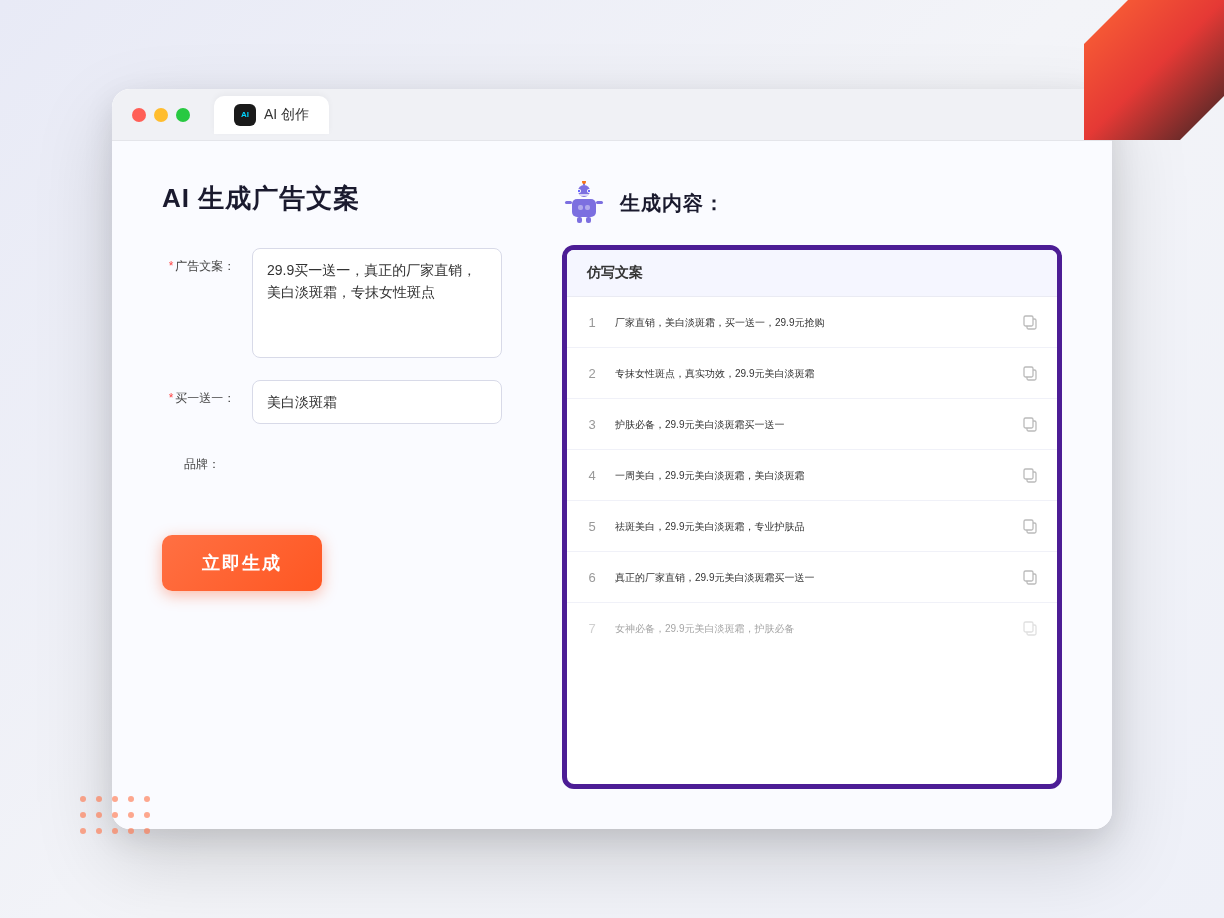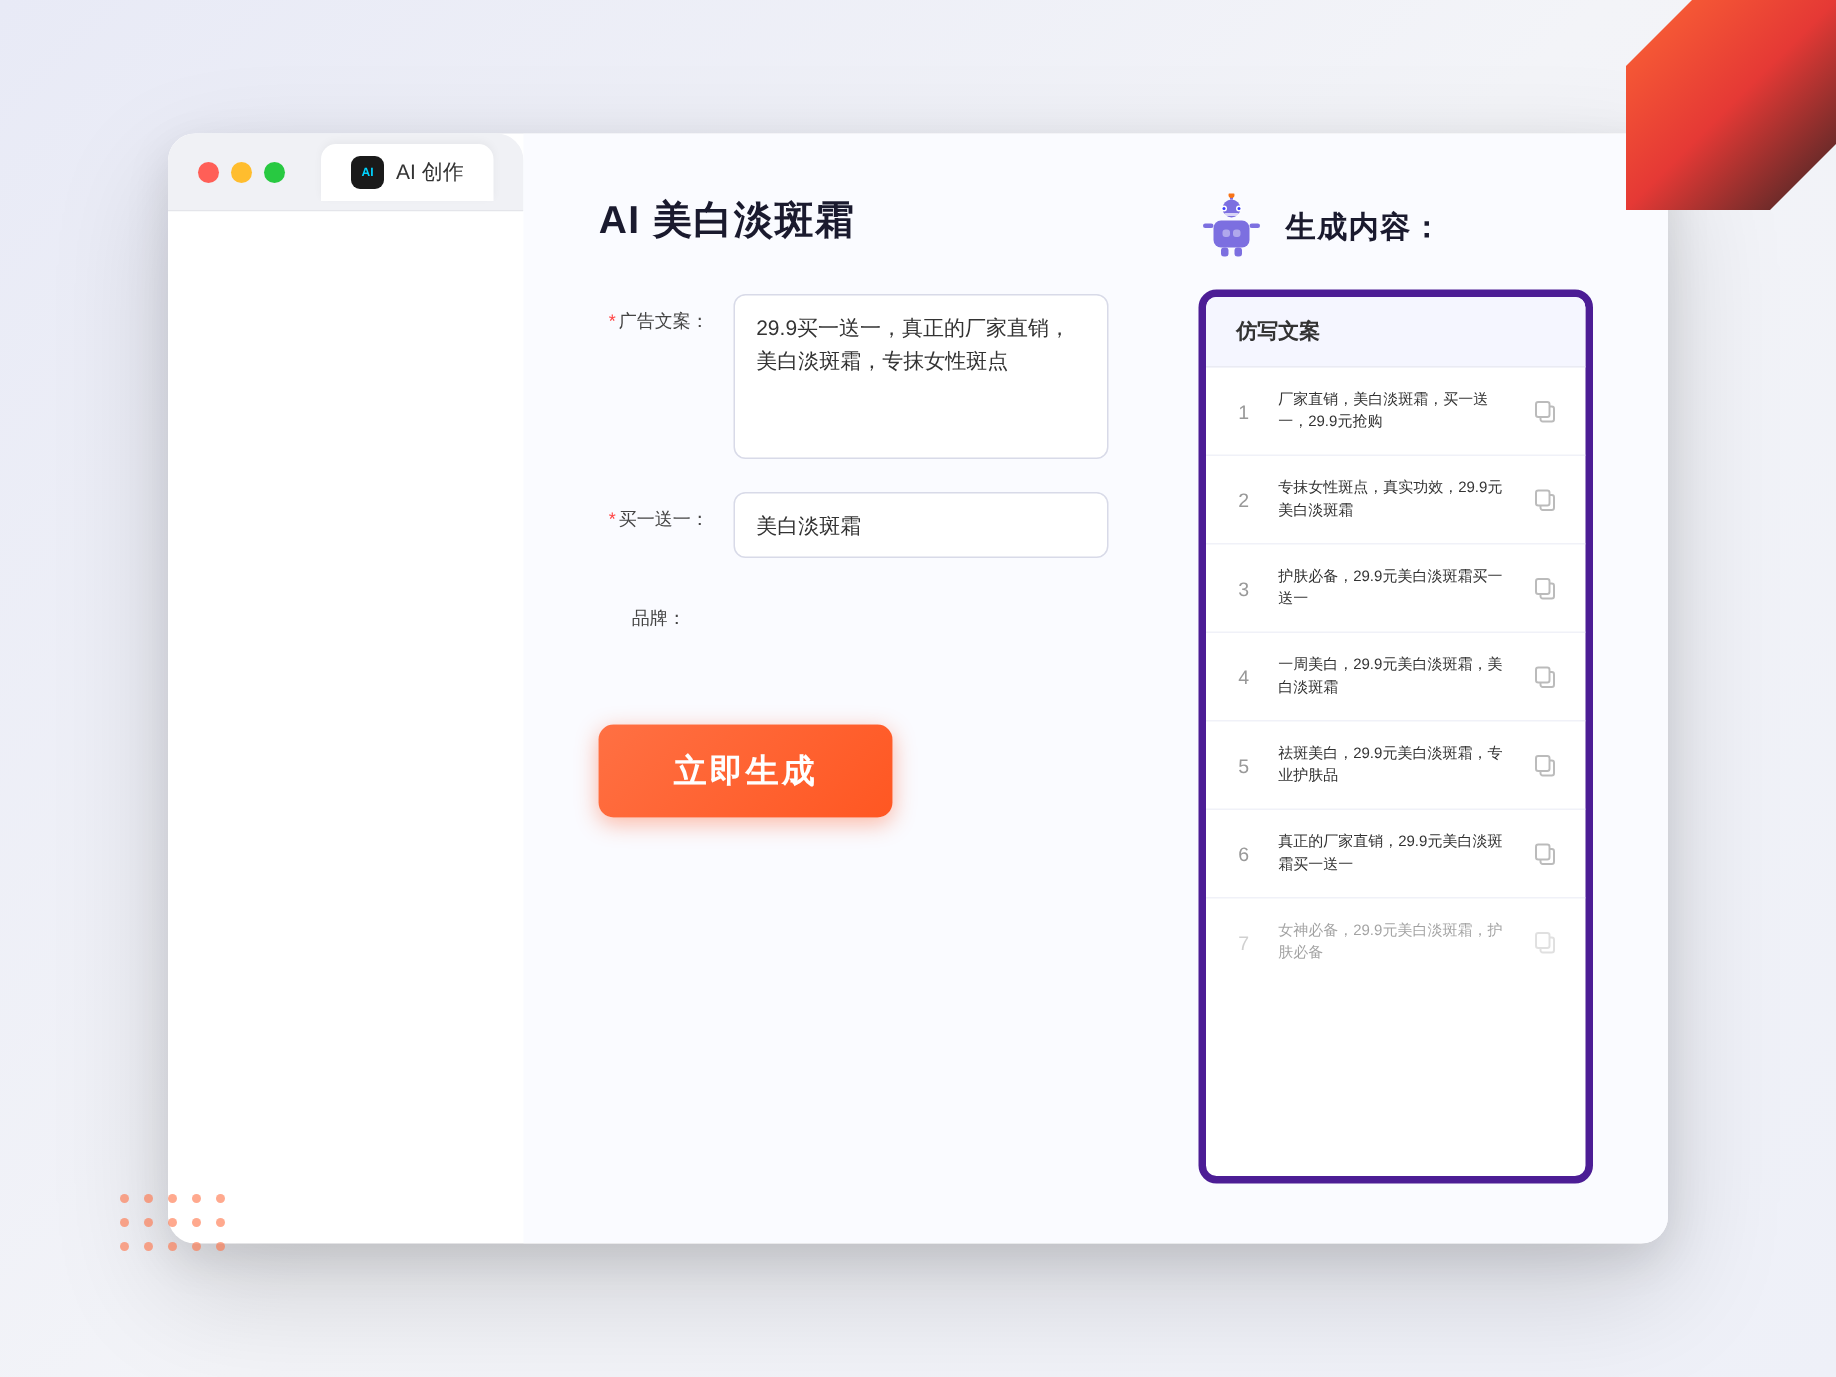--- a/index.html
+++ b/index.html
@@ -56,21 +56,21 @@
     }
 
     
     .browser-window {
       width: 1000px;
       height: 740px;
       background: #ffffff;
       border-radius: 18px;
       box-shadow: 0 30px 80px rgba(0,0,0,0.15), 0 10px 30px rgba(0,0,0,0.1);
       display: flex;
-      flex-direction: row;
+      flex-direction: column;
       overflow: hidden;
     }
 
     
     .title-bar {
       height: 52px;
       background: #f0f1f5;
       border-radius: 18px 18px 0 0;
       display: flex;
       align-items: center;
@@ -186,22 +186,22 @@
     .form-textarea {
       height: 110px;
     }
 
     .generate-btn {
       margin-top: 40px;
       background: linear-gradient(135deg, #ff7043 0%, #ff5722 100%);
       color: #ffffff;
       border: none;
       border-radius: 10px;
-      padding: 16px 50px;
-      font-size: 22px;
+      padding: 16px 40px;
+      font-size: 18px;
       font-weight: 600;
       cursor: pointer;
       letter-spacing: 2px;
       font-family: 'PingFang SC', 'Microsoft YaHei', sans-serif;
       box-shadow: 0 4px 15px rgba(255,87,34,0.4);
     }
 
     
     .right-panel {
       flex: 1;
@@ -325,21 +325,21 @@
     </div>
     <div class="tab">
       <div class="ai-icon-tab"></div>
       <span>AI 创作</span>
     </div>
   </div>
 
   <div class="main-content">
 
     <div class="left-panel">
-      <h1 class="page-title">AI 美白淡斑霜</h1>
+      <h1 class="page-title">AI 生成广告文案</h1>
 
       
       <div class="form-group">
         <div class="form-label">
           <span class="required-star">*</span><span>广告文案：</span>
         </div>
         <textarea class="form-input form-textarea" style="">29.9买一送一，真正的厂家直销，美白淡斑霜，专抹女性斑点</textarea>
       </div>
 
       

